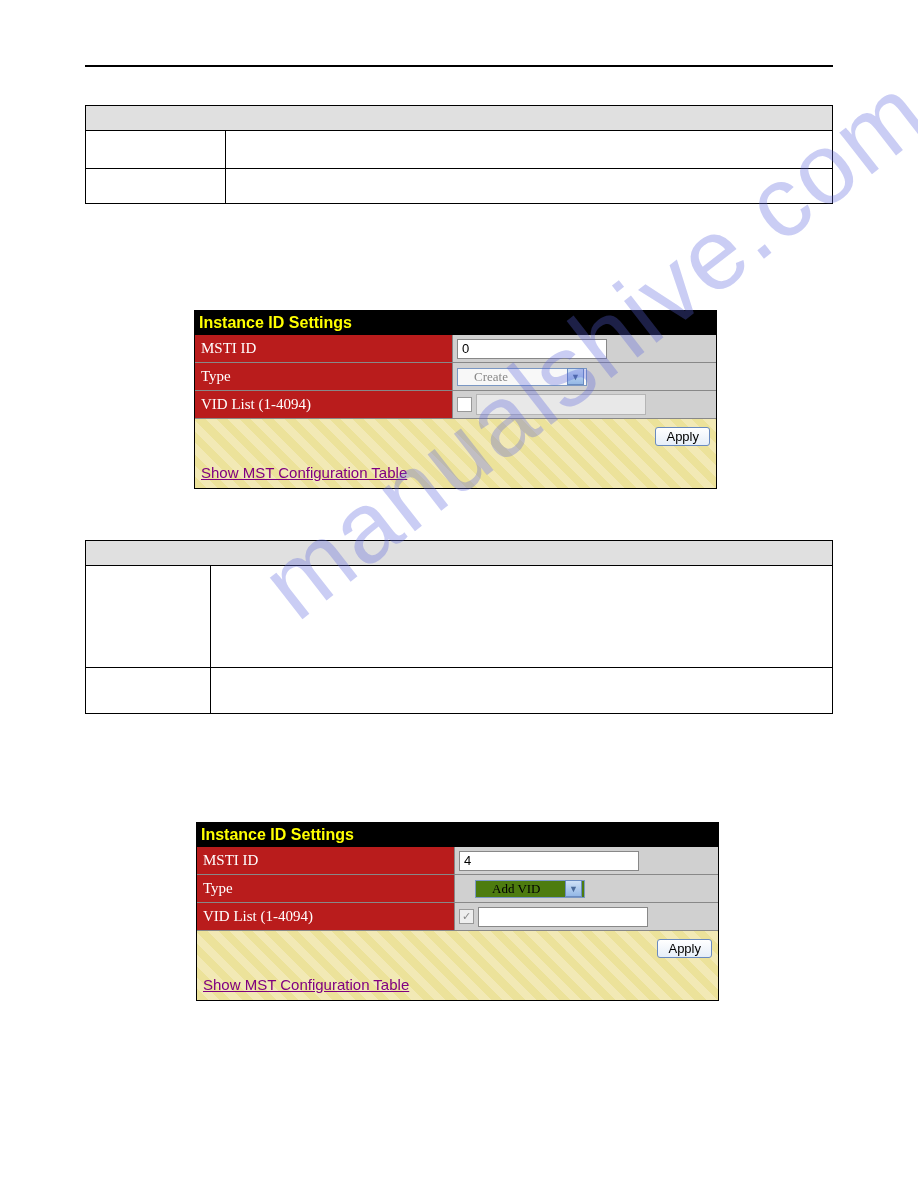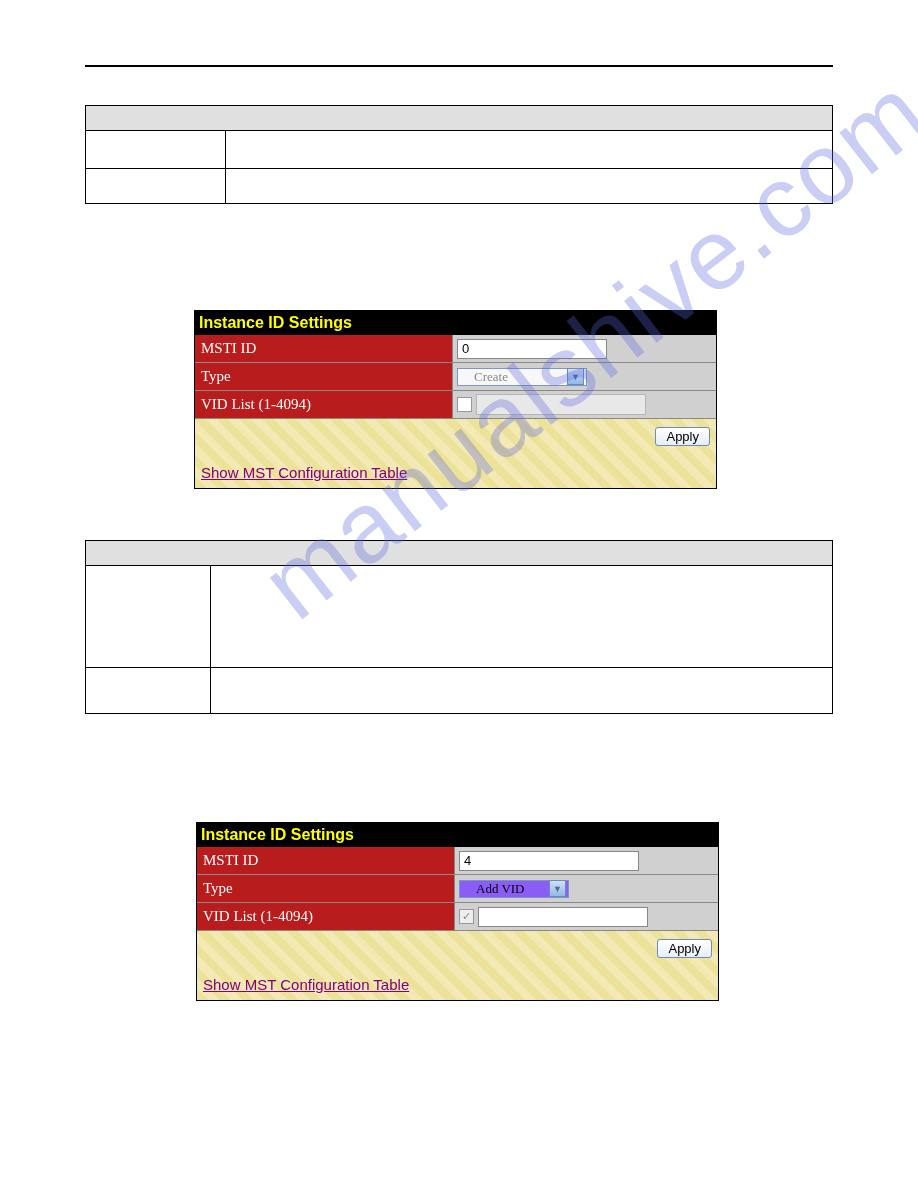--- a/index.html
+++ b/index.html
@@ -92,21 +92,21 @@
       display: inline-flex;
       align-items: center;
       justify-content: space-between;
       border: 1px solid #7a97c3;
       background: #f8f8f8;
       height: 18px;
       font-size: 13px;
       padding: 0 2px 0 16px;
     }
     .p1 .select-like { width: 130px; color: #888; }
-    .p2 .select-like { width: 110px; color: #000; background: #8b5cf6; }
+    .p2 .select-like { width: 110px; color: #000; background: #4d7c0f; margin-left: 16px; }
     .select-arrow {
       width: 17px;
       height: 17px;
       background: linear-gradient(#cee0f5, #94b8e6);
       border: 1px solid #6a8bc0;
       display: inline-flex;
       align-items: center;
       justify-content: center;
       font-size: 9px;
       color: #4a6a9a;

